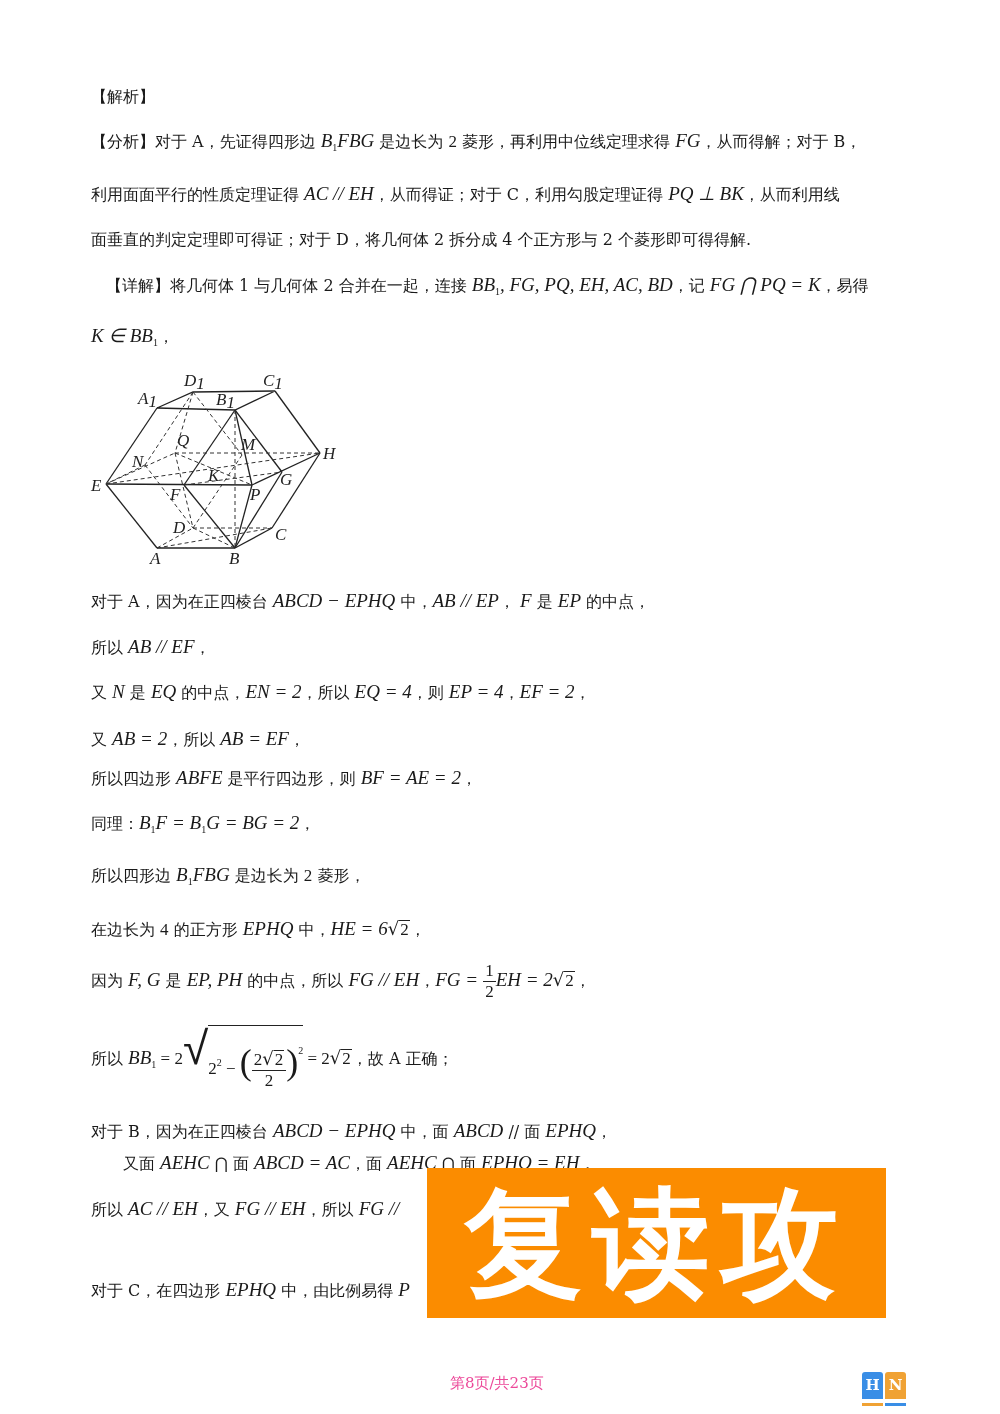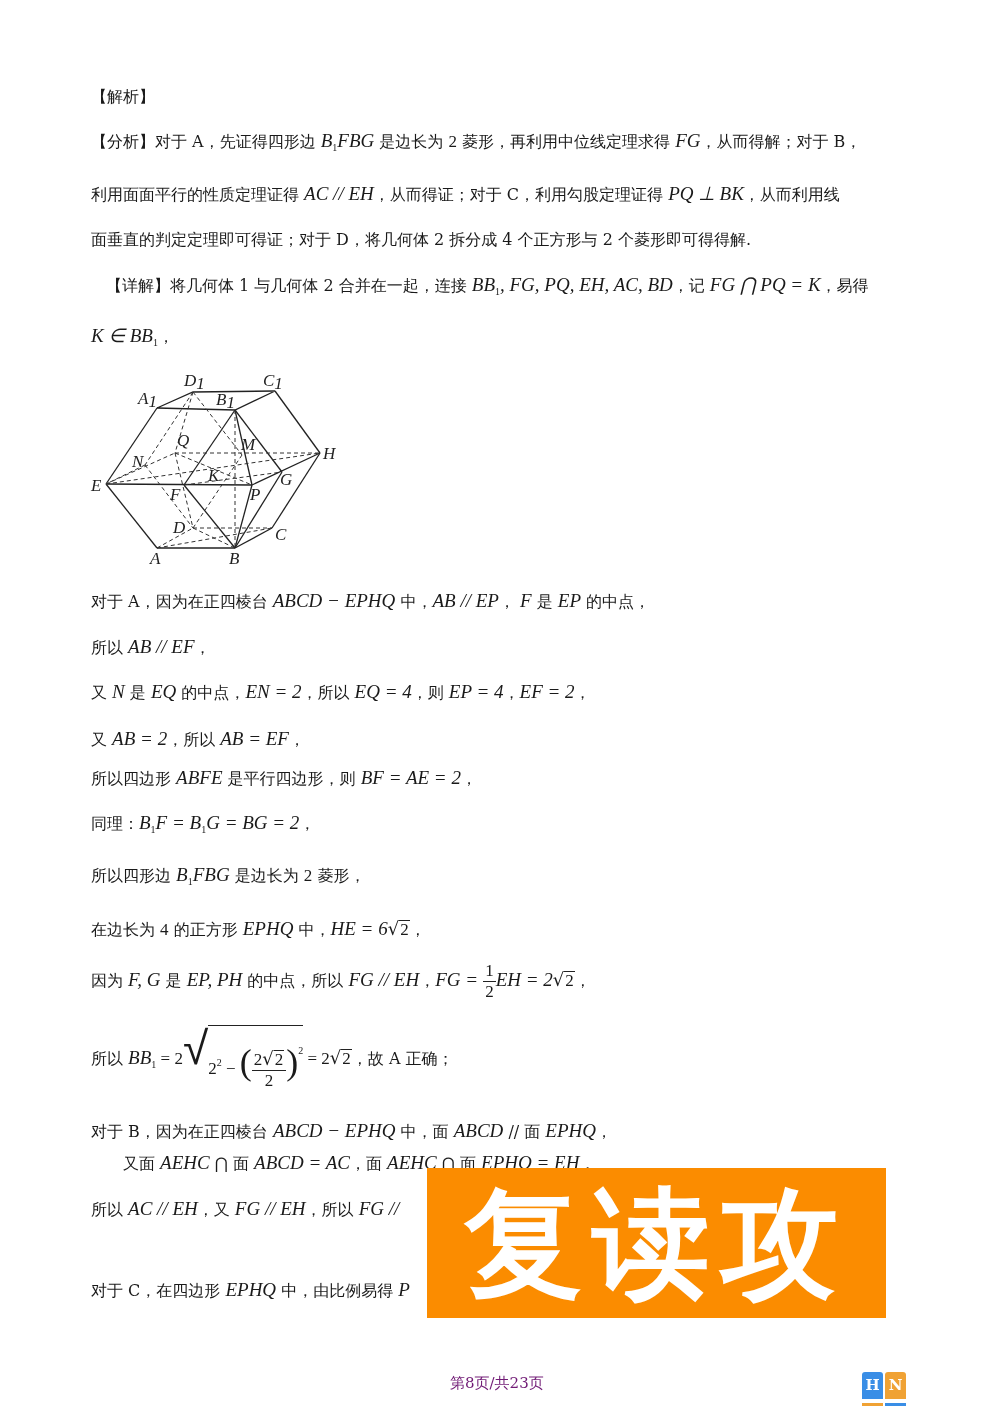--- a/index.html
+++ b/index.html
@@ -20,21 +20,21 @@
   #diagram { position: absolute; left: 85px; top: 365px; }
   #diagram text { font-family: "Liberation Serif", serif; font-style: italic; font-size: 17px; fill: #222; }
   .solid { stroke: #222; stroke-width: 1.3; fill: none; }
   .dash { stroke: #333; stroke-width: 1; stroke-dasharray: 4 3; fill: none; }
   #banner {
     position: absolute; left: 427px; top: 1168px; width: 459px; height: 150px;
     background: #fb8c00; color: #ffffff;
     font-family: "DejaVu Sans", sans-serif; font-weight: bold; font-size: 118px;
     line-height: 150px; text-align: center; letter-spacing: 10px;
   }
-  #footer { position: absolute; left: 450px; top: 1374px; font-size: 15px; color: #701a75; }
+  #footer { position: absolute; left: 450px; top: 1374px; font-size: 15px; color: #ec4899; }
   #logo { position: absolute; left: 862px; top: 1372px; width: 46px; height: 36px; }
   .lg { position: absolute; top: 0; width: 21px; height: 27px; border-radius: 3px 3px 0 0; color: #fff;
         font-family: "DejaVu Serif", serif; font-weight: bold; font-size: 15px; text-align: center; line-height: 27px; }
   .lg-h { left: 0; background: #3a8ee6; }
   .lg-n { left: 23px; background: #f0a234; }
   .lb { position: absolute; top: 31px; width: 21px; height: 3px; }
   .lb-1 { left: 0; background: #f0a234; }
   .lb-2 { left: 23px; background: #3a8ee6; }
 </style>
 </head>

